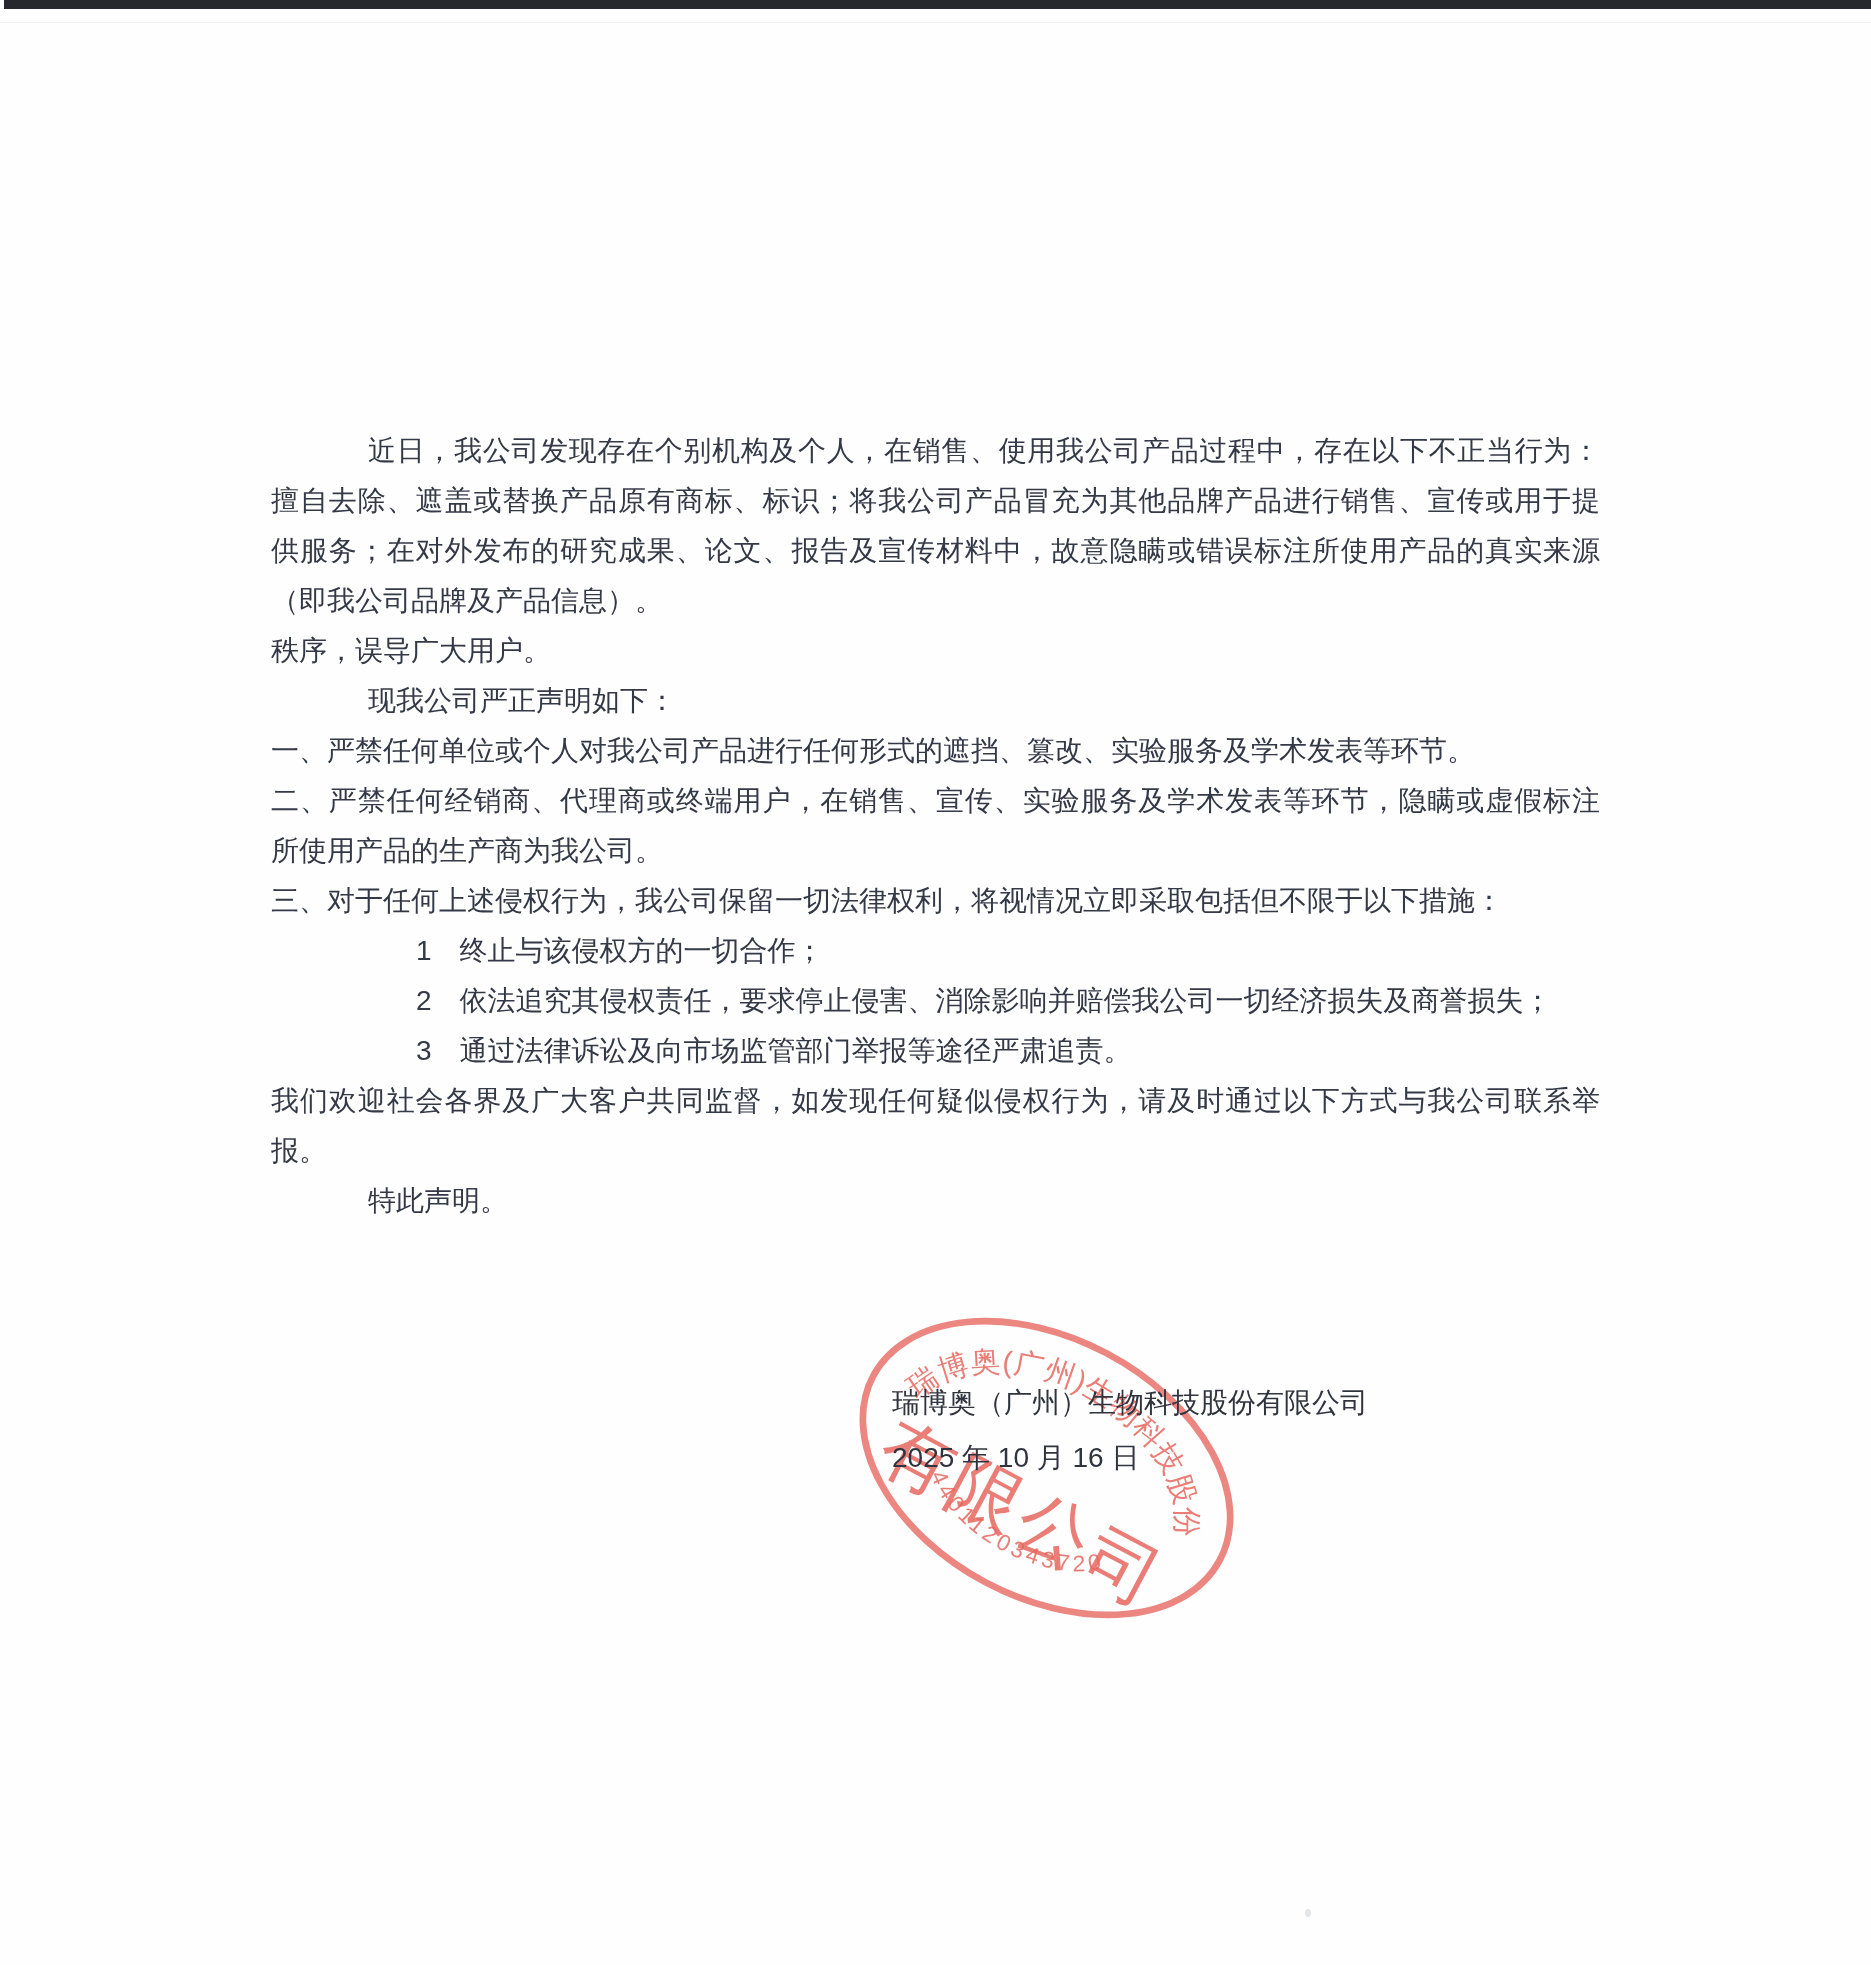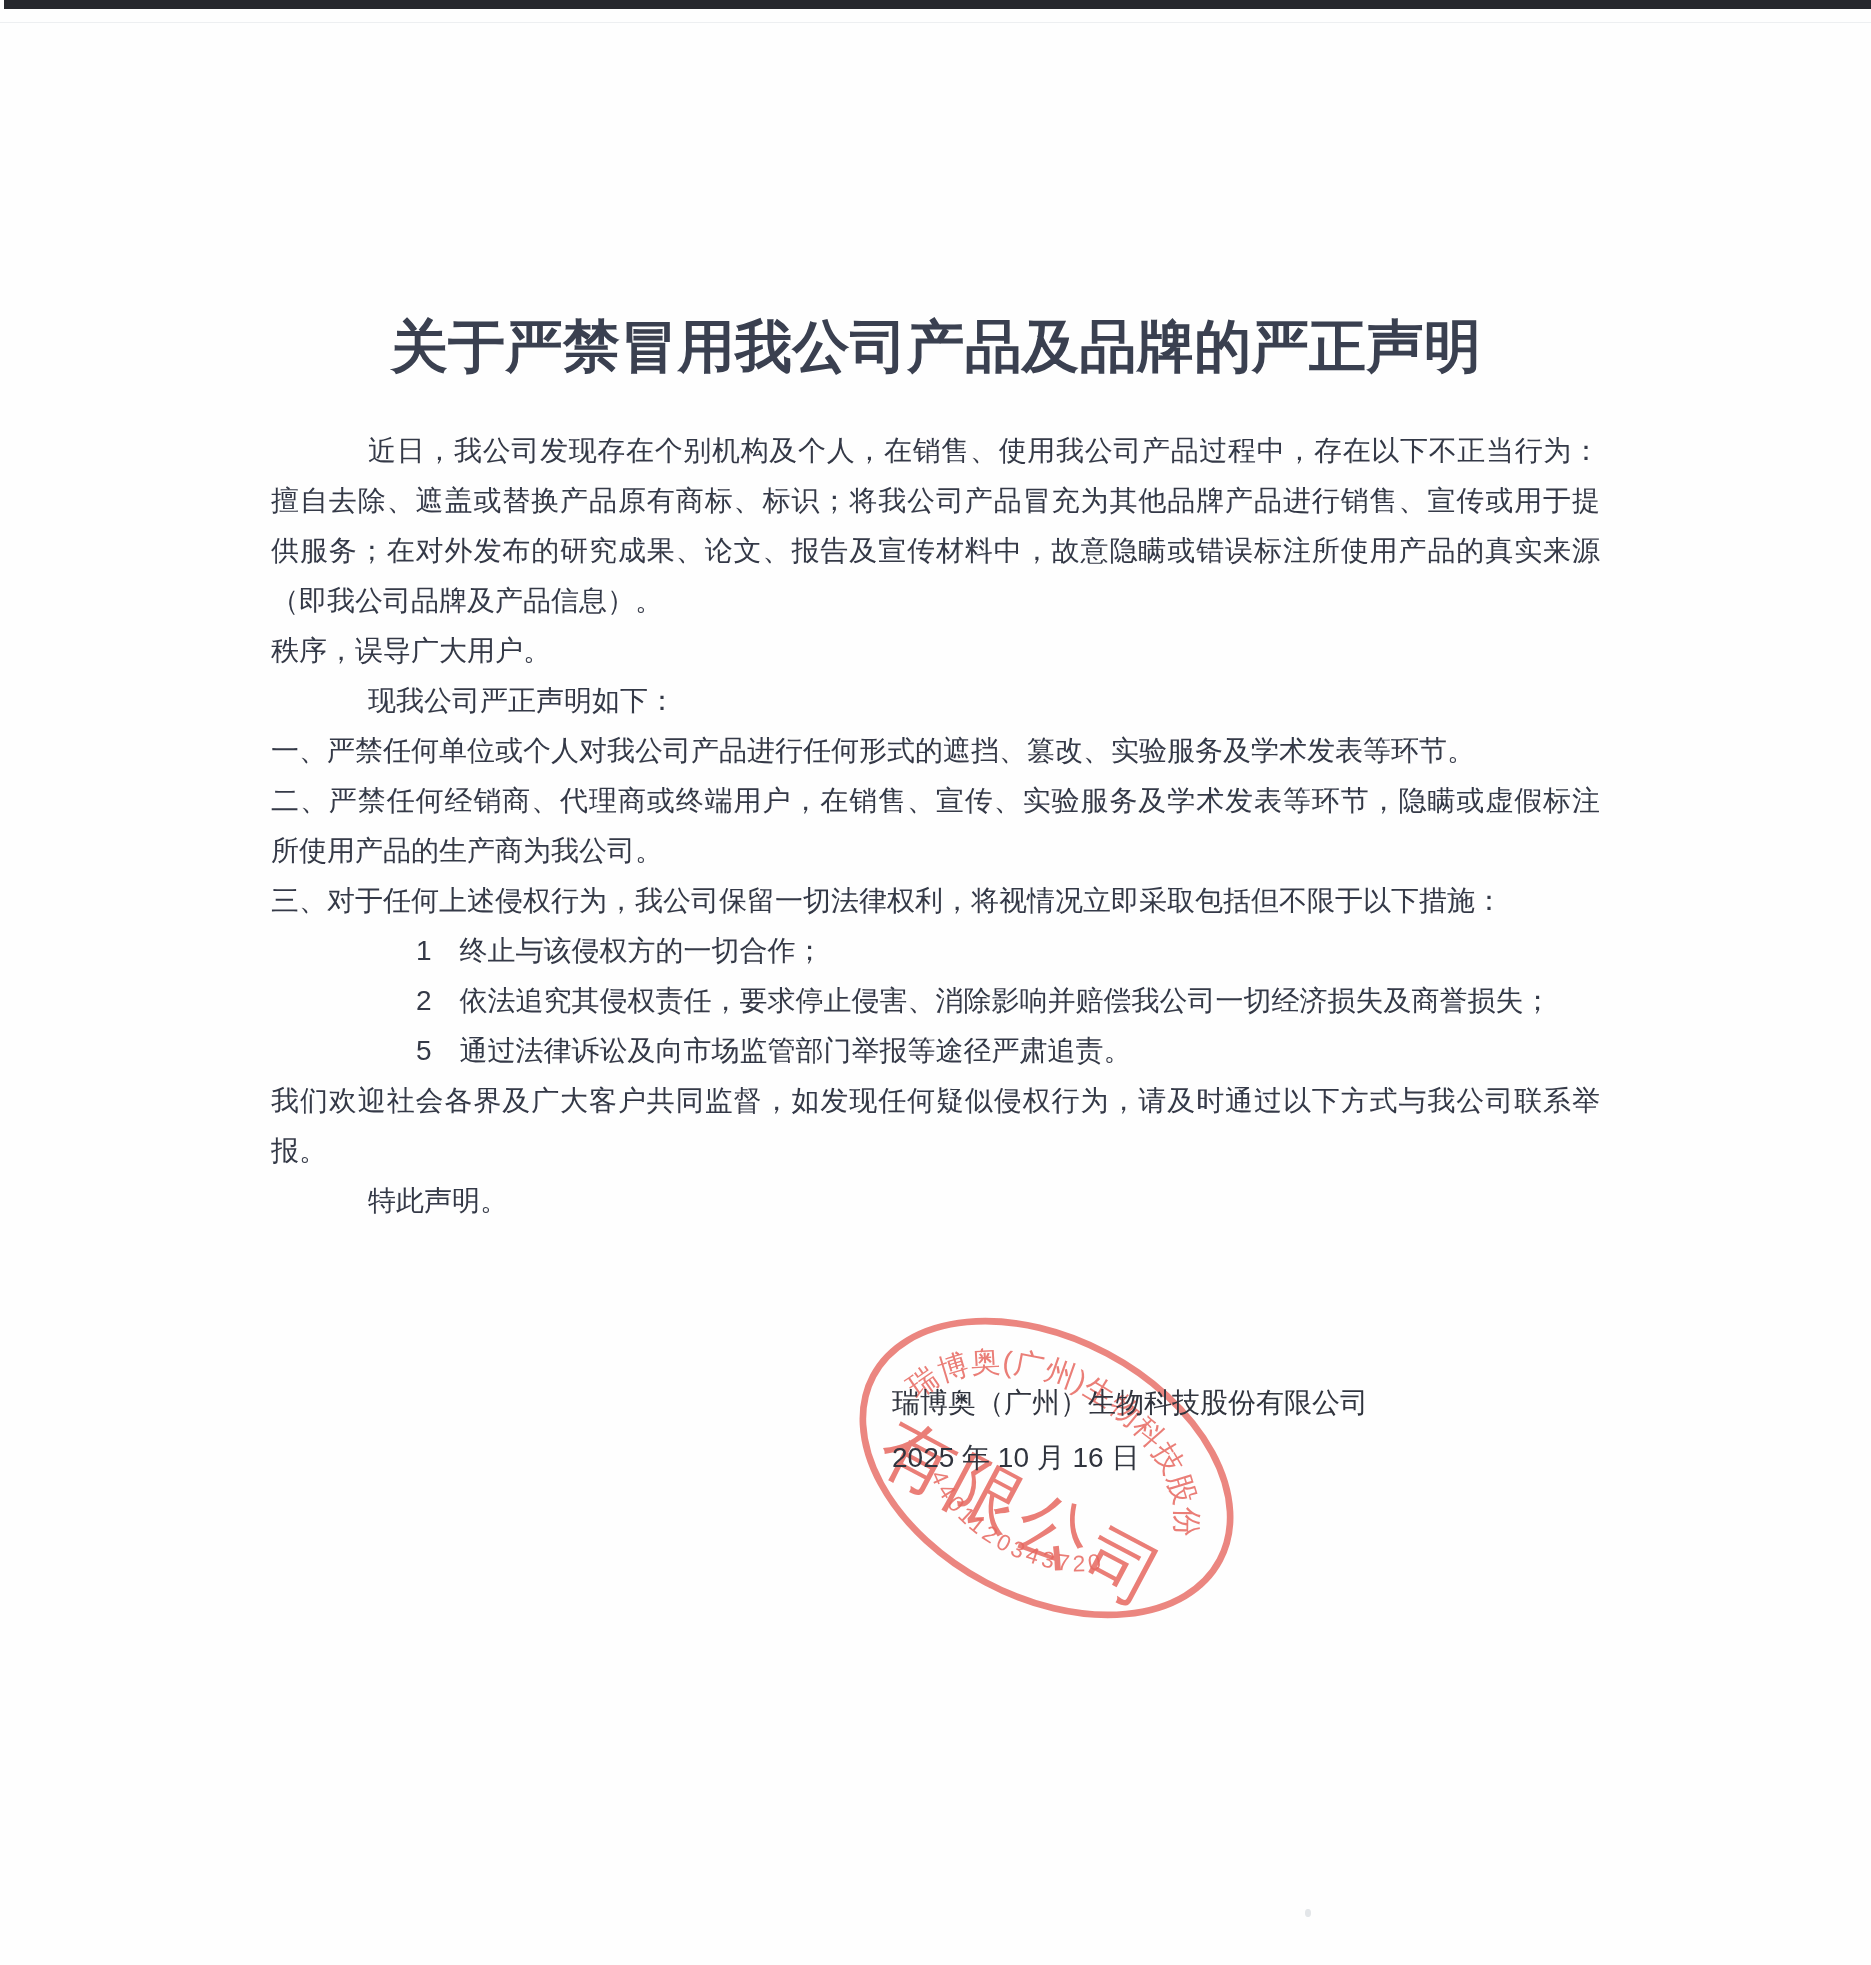--- a/index.html
+++ b/index.html
@@ -47,36 +47,35 @@
   .speck.s4{left:1305px;top:1909px;width:5.5px;height:7.9px;background:#c8cdd3;opacity:.5;}
 </style>
 </head>
 <body>
 
 <div class="page">
 
   <div class="topbar"></div>
   <div class="paper-edge"></div>
 
-  <div class="doc-title">关于严禁冒用我公司产品及品牌的严正声明</div>
 
   <div class="body-text">
     <div class="line ind2 jfull">近日，我公司发现存在个别机构及个人，在销售、使用我公司产品过程中，存在以下不正当行为：</div>
     <div class="line jfull">擅自去除、遮盖或替换产品原有商标、标识；将我公司产品冒充为其他品牌产品进行销售、宣传或用于提</div>
     <div class="line jfull">供服务；在对外发布的研究成果、论文、报告及宣传材料中，故意隐瞒或错误标注所使用产品的真实来源</div>
     <div class="line">（即我公司品牌及产品信息）。</div>
     <div class="line">秩序，误导广大用户。</div>
     <div class="line ind2">现我公司严正声明如下：</div>
     <div class="line">一、严禁任何单位或个人对我公司产品进行任何形式的遮挡、篡改、实验服务及学术发表等环节。</div>
     <div class="line jfull">二、严禁任何经销商、代理商或终端用户，在销售、宣传、实验服务及学术发表等环节，隐瞒或虚假标注</div>
     <div class="line">所使用产品的生产商为我公司。</div>
     <div class="line">三、对于任何上述侵权行为，我公司保留一切法律权利，将视情况立即采取包括但不限于以下措施：</div>
     <div class="line ind3">1　终止与该侵权方的一切合作；</div>
     <div class="line ind3">2　依法追究其侵权责任，要求停止侵害、消除影响并赔偿我公司一切经济损失及商誉损失；</div>
-    <div class="line ind3">5　通过法律诉讼及向市场监管部门举报等途径严肃追责。</div>
+    <div class="line ind3">3　通过法律诉讼及向市场监管部门举报等途径严肃追责。</div>
     <div class="line jfull">我们欢迎社会各界及广大客户共同监督，如发现任何疑似侵权行为，请及时通过以下方式与我公司联系举</div>
     <div class="line">报。</div>
     <div class="line ind2">特此声明。</div>
   </div>
 
   <div class="sig-block">
     <div>瑞博奥（广州）生物科技股份有限公司</div>
     <div>2025 年 10 月 16 日</div>
   </div>
 

